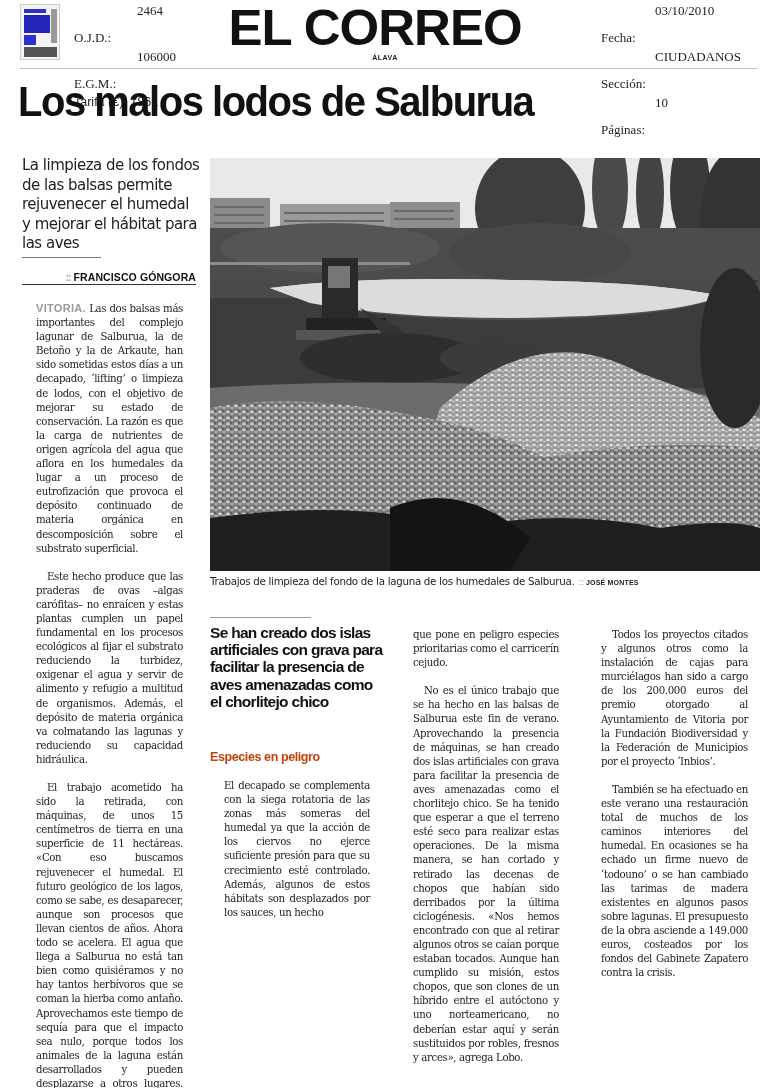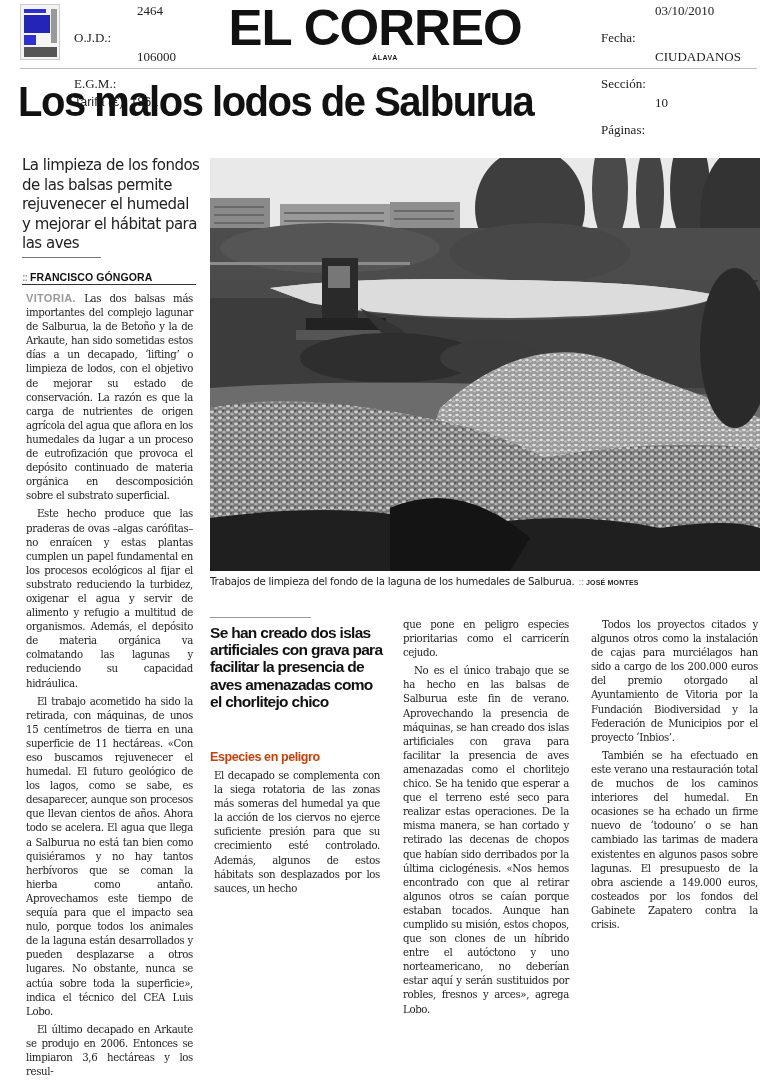--- a/index.html
+++ b/index.html
@@ -23,26 +23,26 @@
   .topline { left: 20px; top: 68px; width: 737px; height: 1px; background: #bdbdbd; }
 
   
   .headline { left: 18px; top: 74px; font-family: "Liberation Sans", sans-serif; font-weight: 700; font-size: 43px; letter-spacing: -1.6px; line-height: 54px; color: #111; transform: scaleX(0.93); transform-origin: left center; }
 
   
   .deck { left: 22px; top: 156px; width: 178px; font-family: "DejaVu Sans", sans-serif; font-size: 15px; line-height: 19.5px; color: #222; letter-spacing: -0.5px; }
   .deck-rule { left: 22px; top: 257px; width: 79px; height: 1px; background: #777; }
 
   
-  .byline { left: 22px; top: 271px; width: 174px; font-family: "Liberation Sans", sans-serif; font-weight: 900; font-size: 10.5px; letter-spacing: 0.1px; color: #111; border-bottom: 1px solid #333; padding-bottom: 1px; }
+  .byline { left: 22px; top: 271px; width: 174px; font-family: "Liberation Sans", sans-serif; font-weight: 900; font-size: 10.5px; letter-spacing: 0.1px; color: #111; border-bottom: 1px solid #333; padding-bottom: 1px; text-align: right; }
   .byline .dots { color: #9a9a9a; margin-right: 3px; letter-spacing: -1px; }
 
   
   .col { font-family: "DejaVu Serif", serif; font-size: 10.2px; line-height: 14.1px; color: #1d1d1d; text-align: justify; letter-spacing: -0.35px; }
-  .col p { margin: 4px; text-indent: 11px; }
+  .col p { margin: 14px; text-indent: 11px; }
   .col p.noind { text-indent: 0; }
   .col1 { left: 22px; top: 287px; width: 175px; }
   .col1 .dateline { font-family: "Liberation Sans", sans-serif; font-weight: 700; font-size: 11px; color: #9a9a9a; letter-spacing: 0.3px; }
   .col2 { left: 210px; top: 742px; width: 174px; }
   .col3 { left: 399px; top: 614px; width: 174px; }
   .col4 { left: 587px; top: 614px; width: 175px; }
 
   
   .photo { left: 210px; top: 158px; width: 550px; height: 413px; overflow: hidden; background: #4a4a4a; }
   .caption { left: 210px; top: 575px; width: 550px; font-family: "DejaVu Sans", sans-serif; font-size: 10.3px; letter-spacing: -0.3px; color: #222; white-space: nowrap; }

